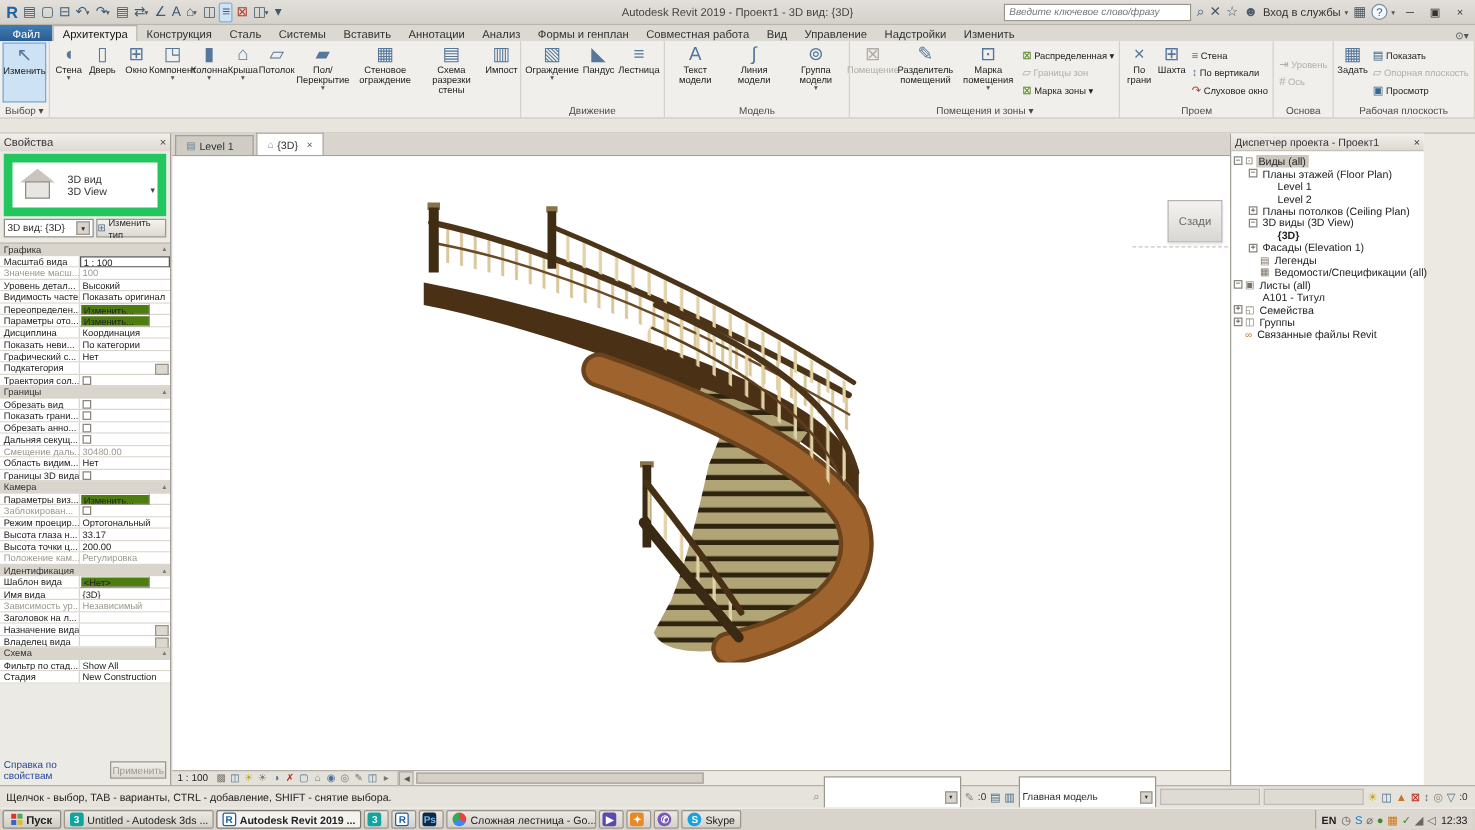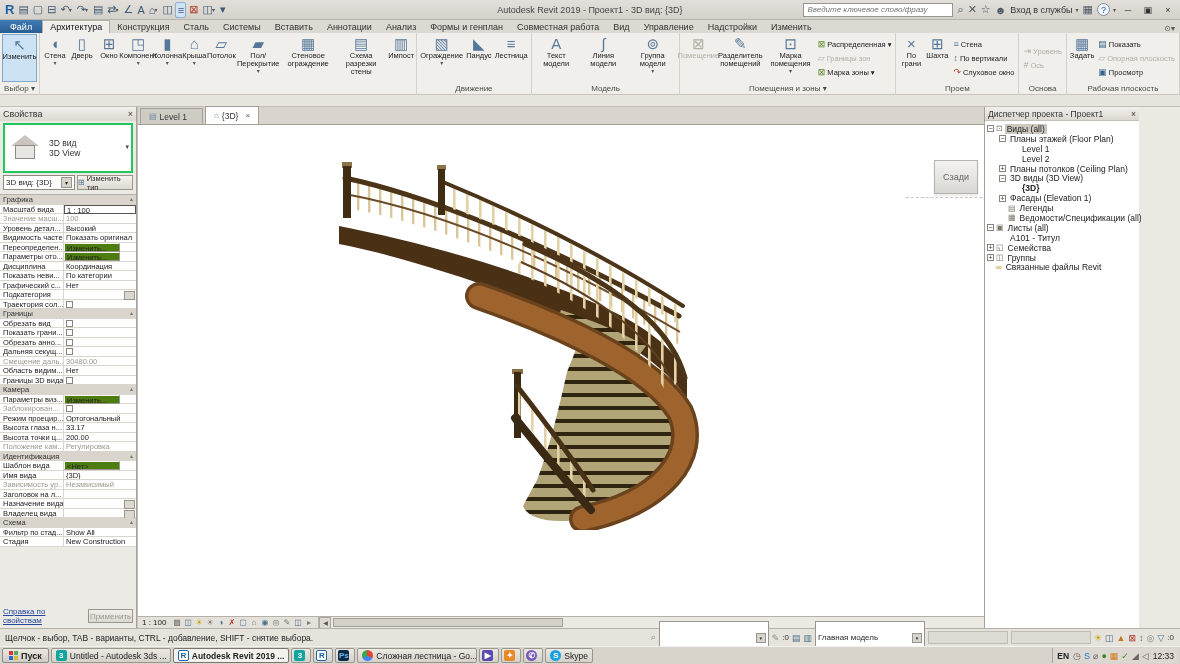--- a/index.html
+++ b/index.html
@@ -46,21 +46,21 @@
 .sbtn.gn .rico{color:#5a8a28}
 .sbtn.rd .rico{color:#a8432c}
 .sbtn.bl .rico{color:#39648e}
 .sbtn.dis{color:#b2aea6}.sbtn.dis .rico{color:#b2aea6}
 #optbar{position:absolute;left:0;top:95px;width:1180px;height:12px;background:#e8e5df;border-bottom:1px solid #c2beb6}
 
 
 #props{position:absolute;left:0;top:107px;width:137px;height:521px;background:#eceae4;border-right:1px solid #a5a199;display:flex;flex-direction:column}
 #propshead{height:14px;display:flex;align-items:center;padding:0 3px;font-size:9px;color:#333;background:linear-gradient(#f2f0ec,#dcd8d1)}
 #propshead .x{margin-left:auto;font-size:9px;color:#444}
-#typesel{margin:2px 3px 0 3px;height:50px;background:#fff;border:2px solid #22c55e;display:flex;align-items:center;position:relative}
+#typesel{margin:2px 3px 0 3px;height:50px;background:#fff;border:7px solid #22c55e;display:flex;align-items:center;position:relative}
 .house{width:30px;height:26px;margin-left:6px;position:relative}
 .house .hb{position:absolute;left:4px;top:10px;width:20px;height:14px;background:#e8e6e2;border:1px solid #8f8b84}
 .house .hr{position:absolute;left:0;top:0;width:0;height:0;border-left:14px solid transparent;border-right:14px solid transparent;border-bottom:11px solid #c9c5be}
 .tsel-text{margin-left:8px;font-size:8.5px;color:#333;line-height:10px}
 #typesel .tarr{position:absolute;right:2px;top:18px;font-size:7px;color:#444}
 #selrow{display:flex;margin:2px 3px;gap:2px}
 .combo{flex:1;height:15px;border:1px solid #8f8b84;background:#fff;font-size:8px;display:flex;align-items:center;padding:0 2px;position:relative}
 .combo .carr{margin-left:auto;width:11px;height:11px;background:#d8d4cc;border:1px solid #9a968e;font-size:6px;display:flex;align-items:center;justify-content:center}
 #edittype{width:56px;height:15px;border:1px solid #9a968e;background:linear-gradient(#f5f3ef,#ddd9d2);font-size:7.5px;display:flex;align-items:center;justify-content:center;gap:2px}
 #edittype .eico{color:#4a7296;font-size:8px}
@@ -71,21 +71,21 @@
 .prow .cb{display:none;width:7px;height:7px;border:1px solid #8a867e;background:#fff;margin:1px 0 0 2px}
 .prow.sec{background:#d9d5cd}
 .prow.sec .plab{width:100%;border-right:none;font-size:7.5px;color:#333}
 .prow.sec::after{content:"▴";position:absolute;right:3px;top:0;font-size:6px;color:#777}
 .prow.gray .plab,.prow.gray .pval{color:#9d988e}
 .prow.inp .pval{border:1px solid #555;background:#fff;margin:0;height:9px}
 .prow.btn .pval{border:1px solid #9a968e;border-top-color:#f8f6f3;border-left-color:#f8f6f3;background:#4d7c0f;margin-right:16px;height:9px}
 .prow.chk .cb{display:block}
 .prow.dots::after{content:"";position:absolute;right:1px;top:1px;width:9px;height:7px;background:#dcd8d0;border:1px solid #9a968e}
 #propsfoot{margin-top:auto;display:flex;align-items:center;padding:2px 3px 3px 3px;gap:4px}
-#helplink{font-size:8px;color:#26479f;text-decoration:underline}
+#helplink{font-size:8px;color:#26479f;}
 #applybtn{margin-left:auto;width:46px;height:14px;border:1px solid #9a968e;background:linear-gradient(#f2f0ec,#dcd8d1);color:#9d988e;font-size:8px;display:flex;align-items:center;justify-content:center}
 
 
 #canvas{position:absolute;left:137px;top:107px;width:880px;height:521px;background:#fff;border-left:1px solid #c6c2ba}
 #viewtabs{height:18px;background:#d9d5ce;display:flex;align-items:flex-end;border-bottom:1px solid #a5a199}
 .vtab{height:16px;display:flex;align-items:center;gap:3px;padding:0 8px;font-size:8.5px;color:#333;background:#cfccc4;border:1px solid #a5a199;border-bottom:none;margin-left:2px}
 .vtab.active{background:#fff;height:18px}
 .vtab .vico{font-size:8px;color:#6b86a0}
 .vtab .vx{font-size:8px;color:#555;margin-left:4px}
 #draw{position:relative;width:100%;height:491px;background:#fff;overflow:hidden}

